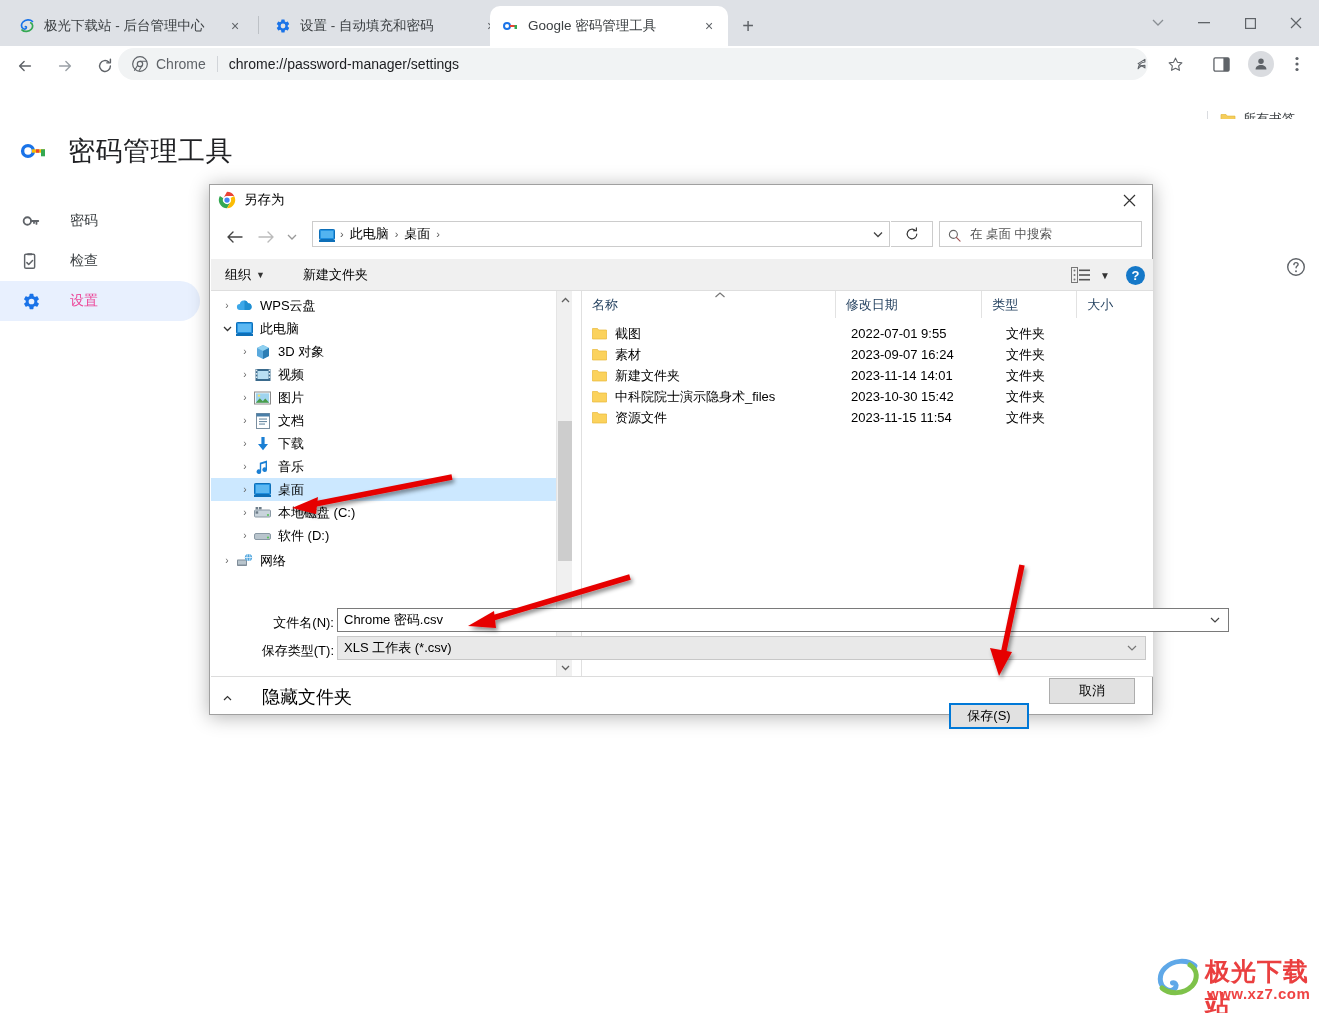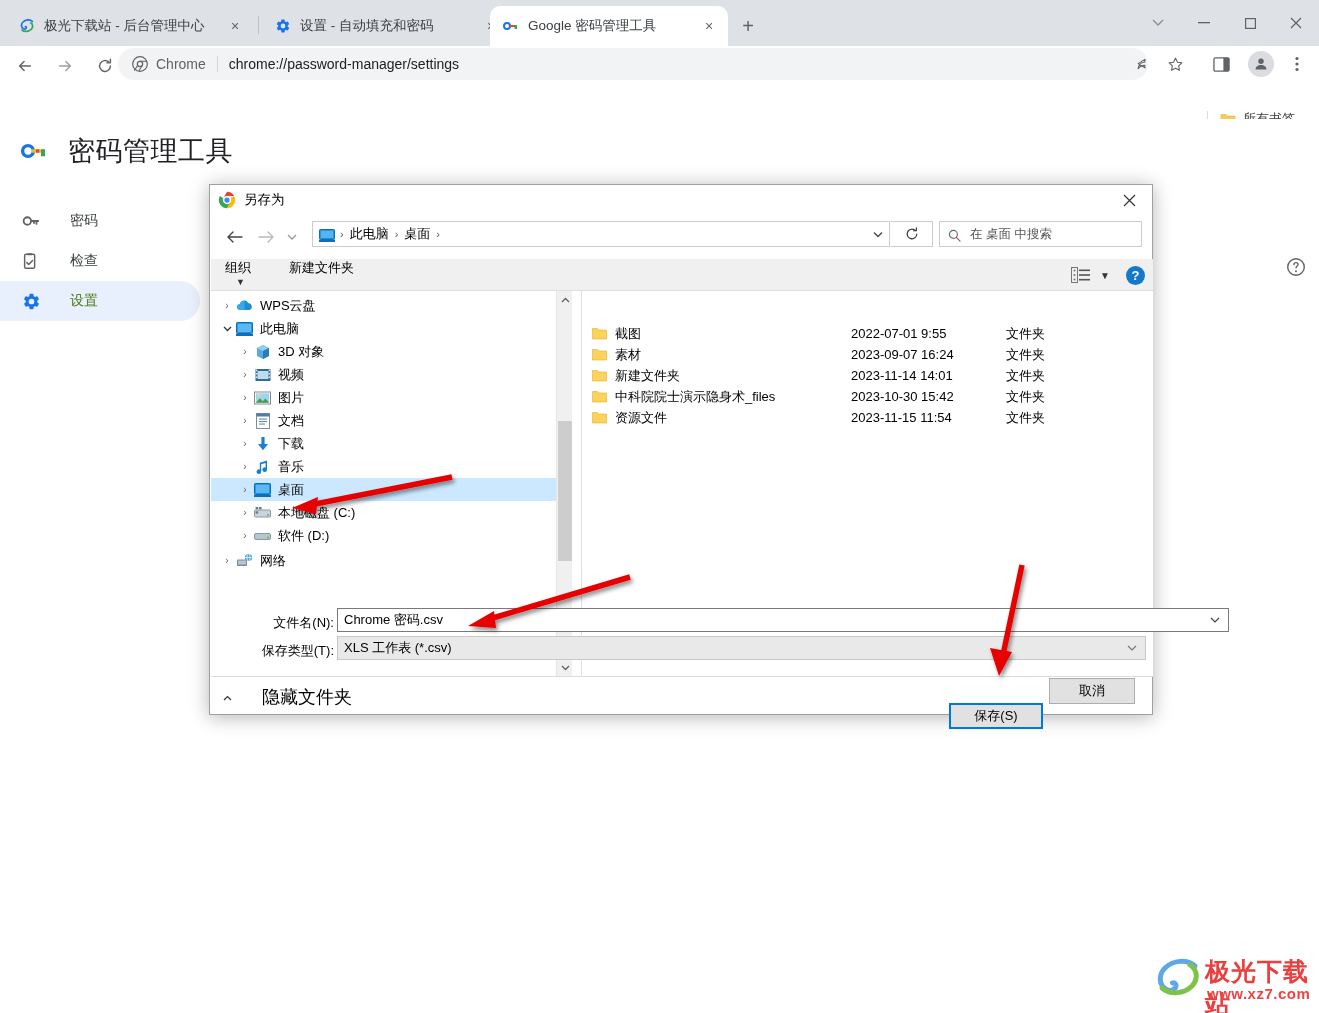--- a/index.html
+++ b/index.html
@@ -86,21 +86,21 @@
   .pm-search .s-icon { width:18px; height:18px; margin-right:18px; color:#5f6368; }
   .pm-search .s-ph { font-size:14.5px; color:#5f6368; }
   .pm-help { position:absolute; left:1286px; top:138px; width:20px; height:20px; color:#5f6368; }
 
   .pm-nav { position:absolute; left:0; top:62px; width:200px; }
   .pm-nav-item {
     display:flex; align-items:center; height:40px; margin-bottom:0;
     padding-left:20px; font-size:14px; color:#3c4043;
   }
   .pm-nav-item .n-icon { width:22px; height:22px; flex:0 0 22px; margin-right:28px; display:flex; align-items:center; justify-content:center; color:#5f6368; }
-  .pm-nav-item.selected { color:#4d7c0f; }
+  .pm-nav-item.selected { color:#ec4899; }
   .pm-nav-item.selected .n-icon { color:#1a73e8; }
 
   
   .faint-line { position:absolute; left:210px; top:1008px; width:800px; height:2px; opacity:0.22; }
 
   
   .dialog {
     position:absolute; left:209px; top:184px; width:944px; height:531px;
     background:#ffffff; border:1px solid #a0a0a0;
     box-shadow:0 2px 18px rgba(0,0,0,0.30);
@@ -124,21 +124,21 @@
   .crumb-caret { position:absolute; right:6px; color:#444; font-size:11px; }
   .refresh-box { position:absolute; left:891px; top:220px; width:42px; height:26px; border:1px solid #ccc; border-left:none; background:#fff; display:flex; align-items:center; justify-content:center; color:#333; }
   .searchbox {
     position:absolute; left:939px; top:220px; width:202px; height:26px;
     border:1px solid #ccc; background:#fff; display:flex; align-items:center; padding:0 8px;
   }
   .searchbox .sb-icon { width:13px; height:13px; margin-right:9px; color:#666; }
   .searchbox .sb-ph { font-size:12.5px; color:#555; }
 
   .dlg-cmdbar { position:absolute; left:1px; top:74px; width:942px; height:32px; background:#f0f0f0; border-bottom:1px solid #dedede; display:flex; align-items:center; }
-  .cmd-item { font-size:13px; color:#000; padding:0 10px; display:flex; align-items:center; height:100%;flex-direction:column; }
+  .cmd-item { font-size:13px; color:#000; padding:0 10px; display:flex; align-items:center; height:100%; }
   .cmd-caret { font-size:9px; margin-left:5px; color:#333; }
   .cmd-right { position:absolute; right:8px; top:0; height:32px; display:flex; align-items:center; }
   .viewicon { width:20px; height:16px; margin-right:4px; }
   .help-circle { width:19px; height:19px; border-radius:50%; background:#1578c8; color:#fff; font-size:13px; font-weight:bold; display:flex; align-items:center; justify-content:center; margin-left:16px; }
 
   
   .tree-pane { position:absolute; left:1px; top:106px; width:345px; height:385px; background:#ffffff; overflow:hidden; }
   .tree-item { display:flex; align-items:center; height:23px; padding-left:8px; font-size:13px; color:#000; }
   .tree-item.sel { background:#cce8ff; }
   .tw { width:16px; flex:0 0 16px; display:flex; align-items:center; justify-content:center; color:#666; font-size:10px; }
@@ -692,20 +692,39 @@
       <div class="ts-down">
         <svg width="9" height="6" viewBox="0 0 9 6">
             <path d="M1 1l3.5 3.5L8 1" fill="none" stroke="#606060" stroke-width="1.3"></path>
           </svg>
       </div>
     </div>
 
     <div class="pane-split"></div>
 
     <div class="file-pane">
+      <div class="col-head">
+        <span class="col" style="width:269px;">
+          <span class="sort-caret" style="left:138px;">
+            <svg width="11" height="6" viewBox="0 0 11 6">
+                <path d="M1 5l4.5-4 4.5 4" fill="none" stroke="#777" stroke-width="1.2"></path>
+              </svg>
+          </span>
+          <span>名称</span>
+        </span>
+        <span class="col" style="width:155px;">
+          <span>修改日期</span>
+        </span>
+        <span class="col" style="width:100px;">
+          <span>类型</span>
+        </span>
+        <span class="col" style="width:80px; border-right:none;">
+          <span>大小</span>
+        </span>
+      </div>
 
       <div style="position:absolute; left:0; top:32px; width:571px;">
         <div class="file-row">
           <span class="fr-name">
             <span class="folder-ico">
               <svg width="15" height="13" viewBox="0 0 15 13">
                   <path d="M0.5 1.5h5l1.2 1.5H14.5v9H0.5z" fill="#fbd25c" stroke="#e8b93b" stroke-width="0.7"></path>
                 </svg>
             </span>
             <span>截图</span>
@@ -793,21 +812,21 @@
 
     <div style="position:absolute; left:13px; top:500px; display:flex; align-items:center; font-size:18px; color:#000;gap:23px;">
       <span class="hf-caret">
         <svg width="9" height="6" viewBox="0 0 9 6">
             <path d="M1 5l3.5-3.5L8 5" fill="none" stroke="#333" stroke-width="1.2"></path>
           </svg>
       </span>
       <span>隐藏文件夹</span>
     </div>
 
-    <div class="btn primary" style="position:absolute; left:739px; top:518px; width:94px; height:26px;text-align:center;">保存(S)</div>
+    <div class="btn primary" style="position:absolute; left:739px; top:518px; width:80px; height:26px;text-align:center;">保存(S)</div>
     <div class="btn" style="position:absolute; left:839px; top:493px; width:86px; height:26px;">取消</div>
   </div>
 
   <svg class="arrows" viewBox="0 0 1319 1013">
     <defs>
       <filter id="ashadow" x="-30%" y="-30%" width="180%" height="180%">
         <feDropShadow dx="2" dy="3" stdDeviation="2" flood-color="#000" flood-opacity="0.45"></feDropShadow>
       </filter>
     </defs>
     <g filter="url(#ashadow)">

